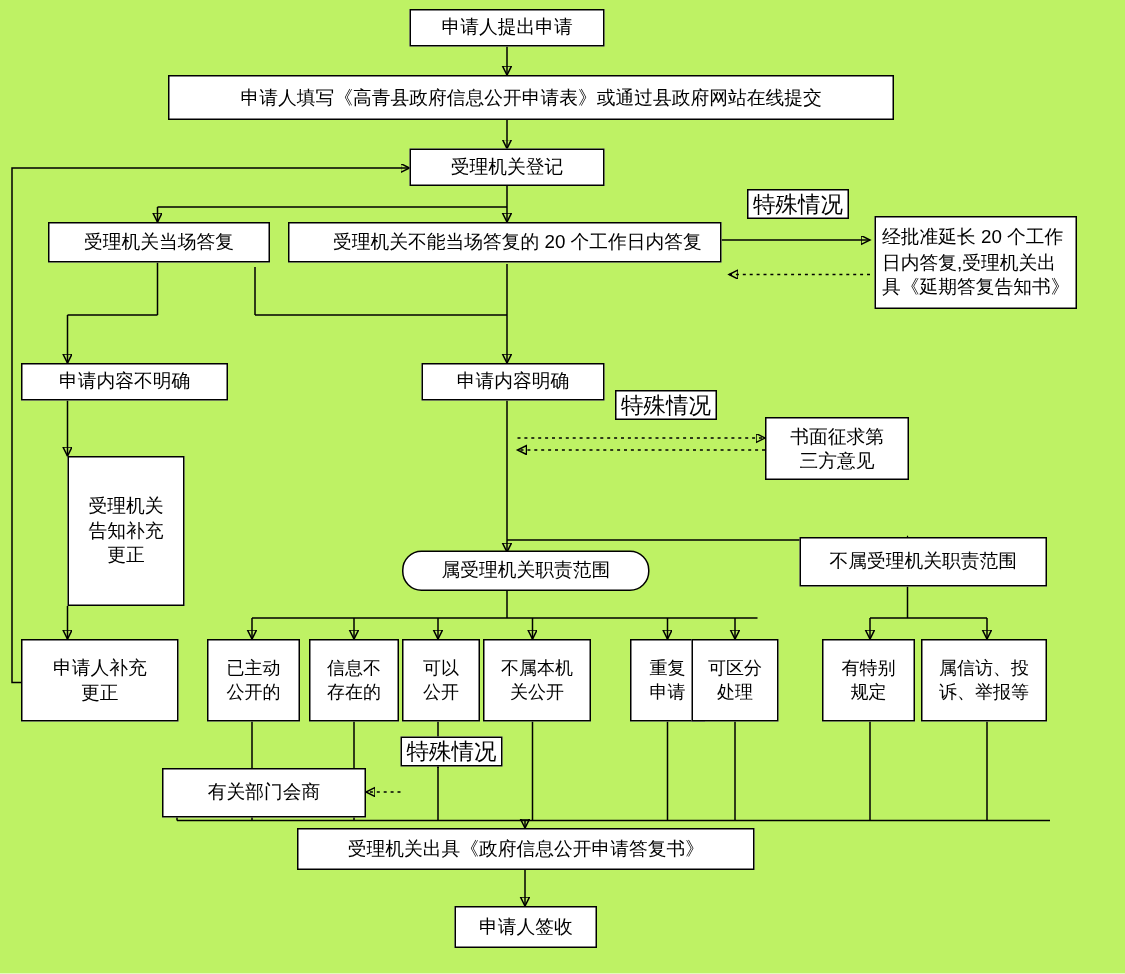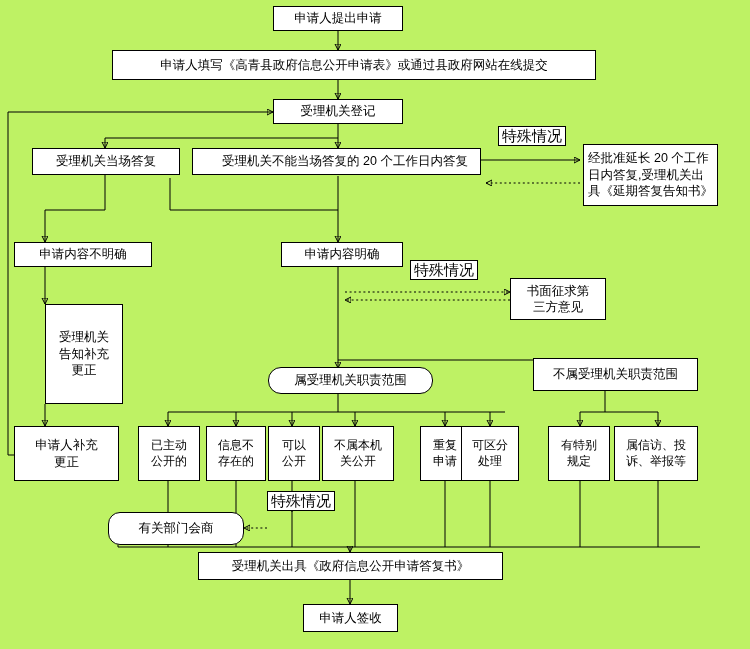--- a/index.html
+++ b/index.html
@@ -195,21 +195,21 @@
   <div class="node small" style="left:420px; top:426px; width:50px; height:55px;">重复
 申请</div>
   <div class="node small" style="left:461px; top:426px; width:58px; height:55px;">可区分
 处理</div>
 
   <div class="node small" style="left:548px; top:426px; width:62px; height:55px;">有特别
 规定</div>
   <div class="node small" style="left:614px; top:426px; width:84px; height:55px;">属信访、投
 诉、举报等</div>
 
-  <div class="node" style="left:108px; top:512px; width:136px; height:33px;border-radius:12px;">有关部门会商</div>
+  <div class="node" style="left:108px; top:512px; width:136px; height:33px;">有关部门会商</div>
 
   <div class="node" style="left:198px; top:552px; width:305px; height:28px;">受理机关出具《政府信息公开申请答复书》</div>
 
   <div class="node" style="left:303px; top:604px; width:95px; height:28px;">申请人签收</div>
 
   <div class="label" style="left:498px; top:126px; width:68px; height:20px;">特殊情况</div>
   <div class="label" style="left:410px; top:260px; width:68px; height:20px;">特殊情况</div>
   <div class="label" style="left:267px; top:491px; width:68px; height:20px;">特殊情况</div>
 
 </div>

